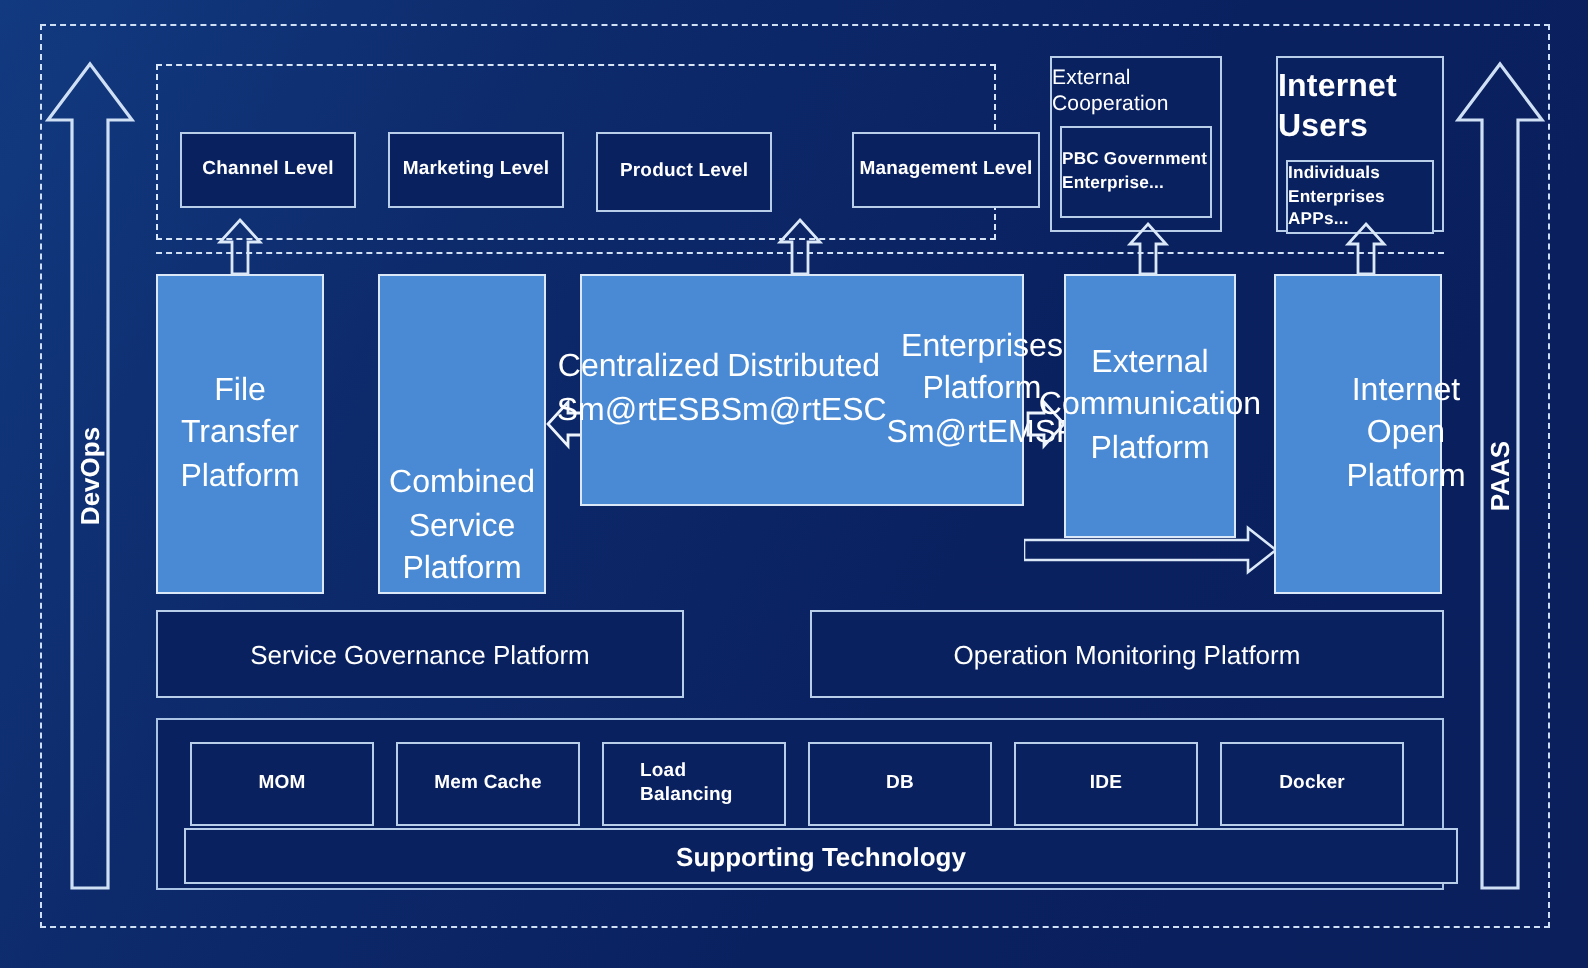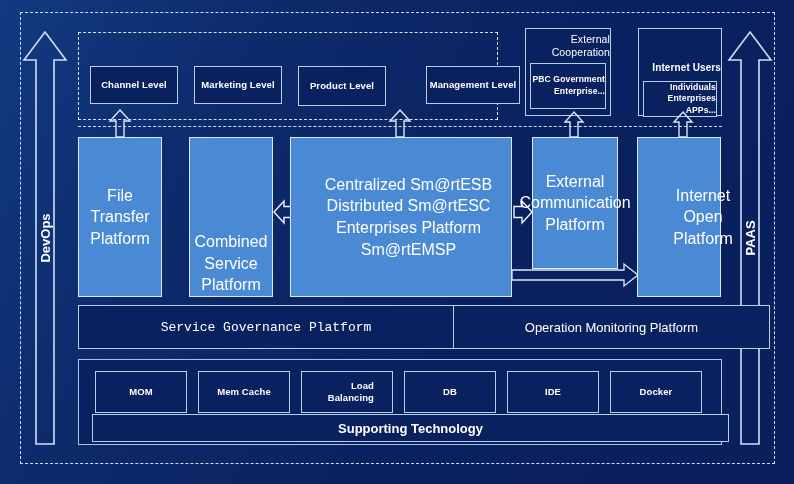--- a/index.html
+++ b/index.html
@@ -29,21 +29,21 @@
     border: 1.4px dashed #d7e5f7;
     background: transparent;
   }
 
   .navyBox {
     background: #0a2160;
     border: 1.3px solid #b9cfe9;
     display: flex;
     align-items: center;
     justify-content: center;
-    text-align: right;
+    text-align: left;
   }
 
   .blueBox {
     background: #4a8ad4;
     border: 1.4px solid #dbe8f7;
     display: flex;
     align-items: center;
     justify-content: center;
     text-align: center;
     color: #ffffff;
@@ -139,21 +139,21 @@
   </div>
 
   <div class="abs navyBox" style="left:525px; top:28px; width:86px; height:88px; flex-direction:column; justify-content:flex-start; padding-top:4px;">
     <div class="lbl-sm" style="font-weight:normal; font-size:10.5px; line-height:1.22; width:100%;">External Cooperation</div>
     <div class="navyBox lbl-sm" style="margin-top:4px; width:74px; height:44px; font-weight:bold; font-size:8.6px; line-height:1.3;">
       <span>PBC Government Enterprise...</span>
     </div>
   </div>
 
   <div class="abs navyBox" style="left:638px; top:28px; width:84px; height:88px; flex-direction:column; justify-content:flex-start; padding-top:5px;">
-    <div class="lbl-sm" style="font-size:10px; width:100%;margin-top:28px;">Internet Users</div>
+    <div class="lbl-sm" style="font-size:16px; width:100%;">Internet Users</div>
     <div class="navyBox lbl-sm" style="margin-top:6px; width:72px; height:46px; font-weight:bold; font-size:8.6px; line-height:1.35;">
       <span>Individuals Enterprises APPs...</span>
     </div>
   </div>
 
   <div class="abs" style="left:78px; top:126px; width:644px; height:0; border-top:1.6px dashed #cfe0f5;"></div>
 
   <div class="upArrow" style="left:108px; top:108px;">
     <svg width="24" height="30" viewBox="0 0 24 30">
       <polygon points="12,2 22,13 16,13 16,29 8,29 8,13 2,13" fill="none" stroke="#dbe8f7" stroke-width="1.4"></polygon>
@@ -182,21 +182,21 @@
   <div class="abs blueBox lbl-lg" style="left:189px; top:137px; width:84px; height:160px;align-items:flex-end;">
     <span style="display:block; padding:0 6px;">Combined Service Platform</span>
   </div>
 
   <div class="hArrow" style="left:272px; top:198px;">
     <svg width="22" height="28" viewBox="0 0 22 28">
       <polygon points="2,14 12,3 12,8.5 20,8.5 20,19.5 12,19.5 12,25" fill="none" stroke="#eef4fc" stroke-width="1.4"></polygon>
     </svg>
   </div>
 
-  <div class="abs blueBox" style="left:290px; top:137px; width:222px; height:160px; flex-direction:column;padding-left:15px;">
+  <div class="abs blueBox" style="left:290px; top:137px; width:222px; height:116px; padding-left:15px;">
     <span class="lbl-lg">Centralized Sm@rtESB</span>
     <span class="lbl-lg">Distributed Sm@rtESC</span>
     <span class="lbl-lg">Enterprises Platform Sm@rtEMSP</span>
   </div>
 
   <div class="hArrow" style="left:512px; top:198px;">
     <svg width="22" height="28" viewBox="0 0 22 28">
       <polygon points="20,14 10,3 10,8.5 2,8.5 2,19.5 10,19.5 10,25" fill="none" stroke="#eef4fc" stroke-width="1.4"></polygon>
     </svg>
   </div>
@@ -208,24 +208,24 @@
   <div class="hArrow" style="left:512px; top:262px;">
     <svg width="128" height="28" viewBox="0 0 128 28">
       <polygon points="0,8 112,8 112,2 126,13 112,24 112,18 0,18" fill="none" stroke="#dbe8f7" stroke-width="1.3"></polygon>
     </svg>
   </div>
 
   <div class="abs blueBox lbl-lg" style="left:637px; top:137px; width:84px; height:160px;">
     <span style="display:block; padding:0 6px;margin-left:48px;">Internet Open Platform</span>
   </div>
 
-  <div class="abs navyBox lbl-bold-md" style="left:78px; top:305px; width:376px; height:44px; font-weight:normal;font-family:Liberation Mono, monospace;">
+  <div class="abs navyBox lbl-bold-md" style="left:78px; top:305px; width:264px; height:44px; font-weight:normal;">
     <span>Service Governance Platform</span>
   </div>
-  <div class="abs navyBox lbl-bold-md" style="left:405px; top:305px; width:317px; height:44px; font-weight:normal;margin-left:48px;">
+  <div class="abs navyBox lbl-bold-md" style="left:405px; top:305px; width:317px; height:44px; font-weight:normal;">
     <span>Operation Monitoring Platform</span>
   </div>
 
   <div class="abs supportOuter" style="left:78px; top:359px; width:644px; height:86px;"></div>
 
   <div class="abs navyBox lbl-sm" style="left:95px; top:371px; width:92px; height:42px;">
     <span>MOM</span>
   </div>
   <div class="abs navyBox lbl-sm" style="left:198px; top:371px; width:92px; height:42px;">
     <span style="display:block; max-width:54px;">Mem Cache</span>

